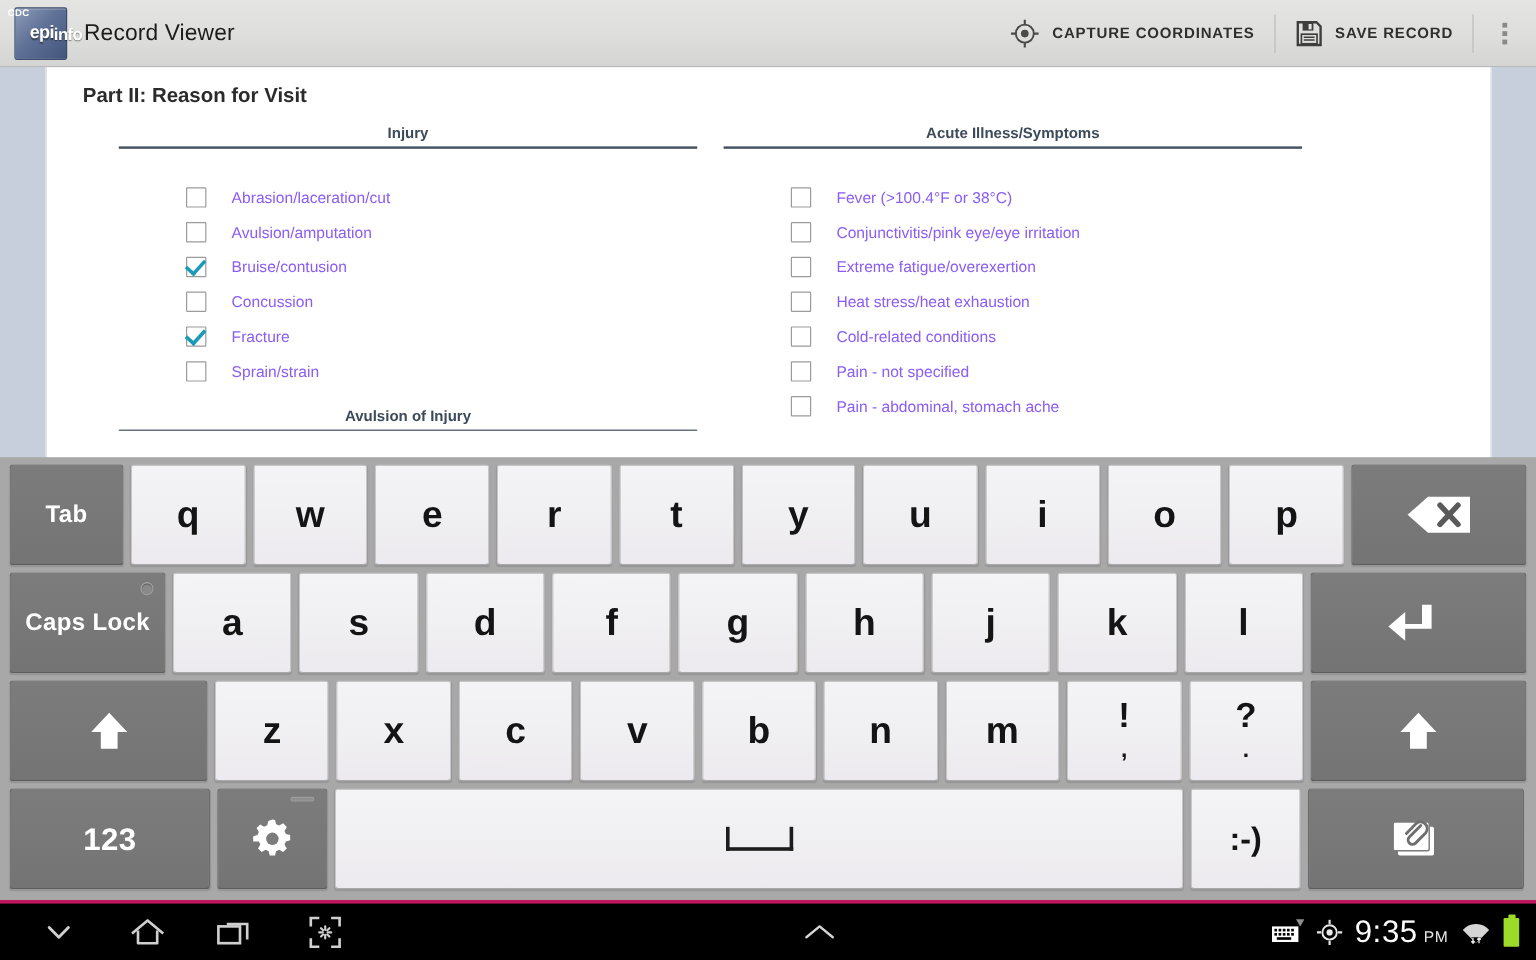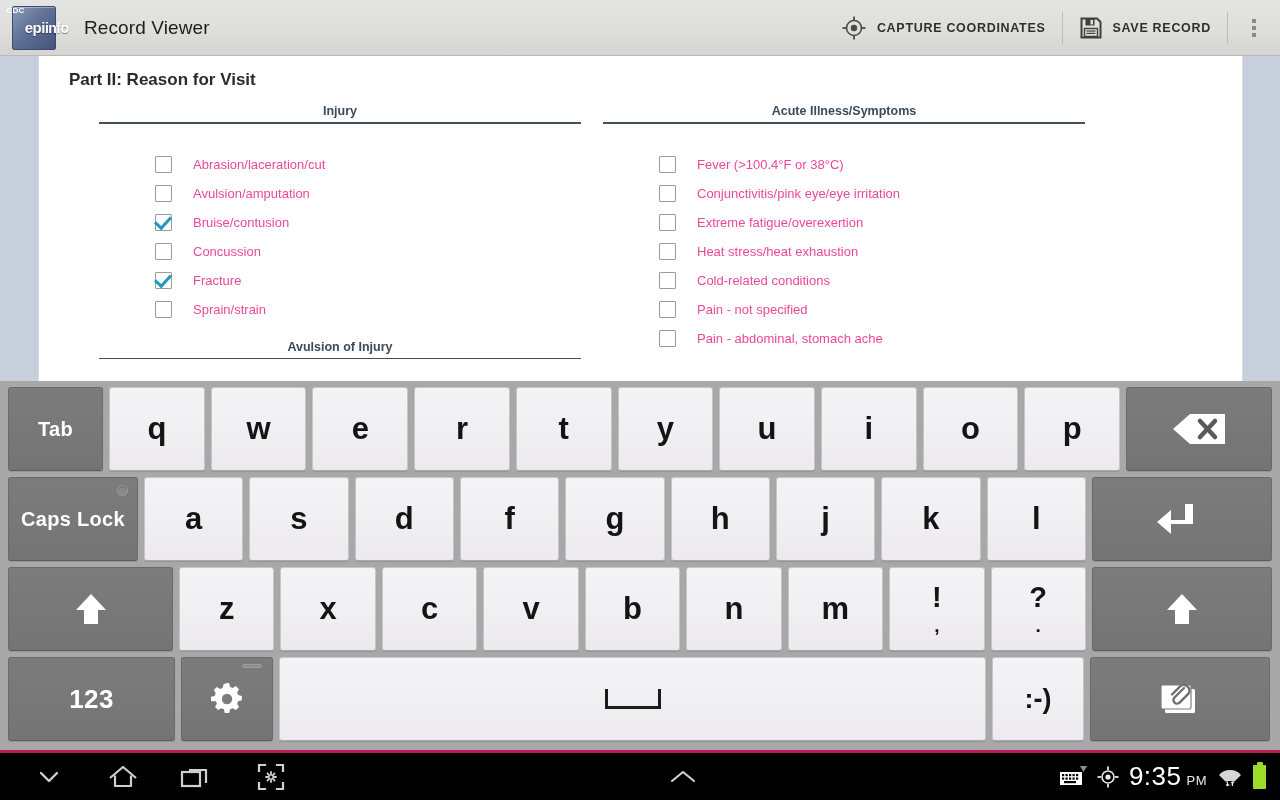--- a/index.html
+++ b/index.html
@@ -30,21 +30,21 @@
   .logo .cdc {
     font-size: 8px; font-weight: bold; color: #ffffff; line-height: 8px;
     letter-spacing: .3px; margin-bottom: -1px; align-self: flex-start; margin-left: 7px;
   }
   .logo .epi, .logo .info {
     font-size: 15px; font-weight: bold; color: #ffffff; line-height: 14px;
     letter-spacing: -.5px; text-shadow: 0 1px 1px rgba(0,0,0,.45);
   }
   .logo .info { font-size: 14px; }
   .app-title {
-    margin-left: 28px; font-size: 19px; color: #1d1d1d; font-weight: 400;
+    margin-left: 14px; font-size: 19px; color: #1d1d1d; font-weight: 400;
     letter-spacing: .1px;
   }
   .ab-spacer { flex: 1 1 auto; }
   .ab-action {
     display: flex; align-items: center; gap: 10px;
     padding: 0 16px; height: 44px; color: #333; cursor: default;
   }
   .ab-action .lbl {
     font-size: 12.5px; font-weight: bold; letter-spacing: .7px; color: #2f2f2f;
   }
@@ -86,21 +86,21 @@
     width: 17px; height: 17px; border: 1.5px solid #9b9b9b; background: #ffffff;
     flex: 0 0 auto; position: relative; border-radius: 1px;
   }
   .cb.on::after {
     content: "";
     position: absolute; left: 2px; top: -2px;
     width: 7px; height: 13px;
     border: solid #1a9bb8; border-width: 0 3px 3px 0;
     transform: rotate(42deg);
   }
-  .cb-lbl { margin-left: 21px; font-size: 13px; color: #ec4899; }
+  .cb-lbl { margin-left: 21px; font-size: 13px; color: #8b5cf6; }
   .mech-block { padding: 16px 0 0 0; }
 
   
   .kb {
     position: absolute; left: 0; top: 381px; width: 1280px; height: 369px;
     background: #a8a8a8;
     padding: 6px 8px 6px 8px;
     display: flex; flex-direction: column; gap: 6px;
   }
   .kb-row { display: flex; gap: 6px; height: 84px; }

